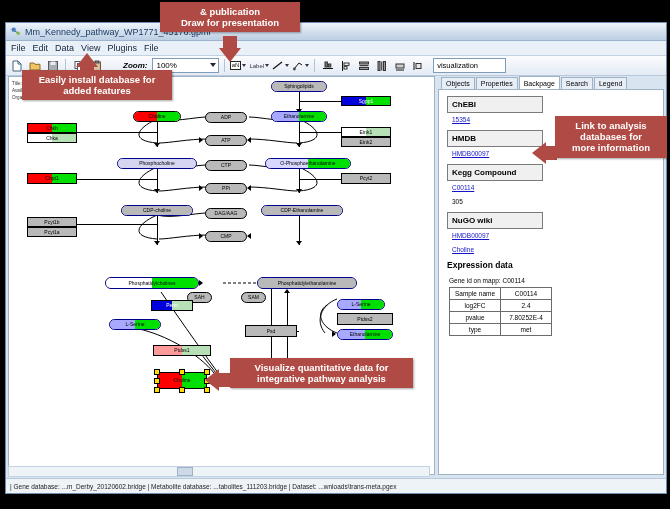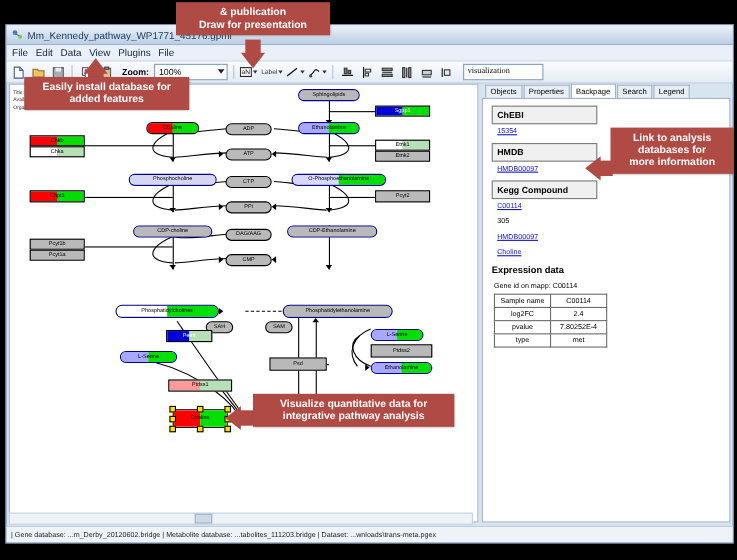--- a/index.html
+++ b/index.html
@@ -13,30 +13,30 @@
             display:flex;align-items:center;padding-left:4px;}
   .titlebar .tbicon{width:11px;height:11px;margin-right:4px;flex:none;}
   .titlebar .ttl{font-size:9px;color:#1c3c61;white-space:nowrap;overflow:hidden;}
   .menubar{height:14px;background:#eaf0f7;display:flex;align-items:center;gap:7px;padding-left:5px;
            border-bottom:1px solid #c3d2e2;}
   .menubar span{font-size:9px;color:#12263c;}
   .toolbar{height:19px;background:linear-gradient(#fbfcfe,#e4ebf4);border-bottom:1px solid #b9c9dc;
            display:flex;align-items:center;padding:0 3px;gap:3px;}
   .tbtn{width:15px;height:15px;display:flex;align-items:center;justify-content:center;flex:none;}
   .tsep{width:1px;height:13px;background:#b4c3d4;margin:0 2px;flex:none;}
-  .zlabel{font-size:8px;color:#000;margin:0 2px 0 4px;font-weight:bold;}
+  .zlabel{font-size:8px;color:#000;margin:0 2px 0 16px;font-weight:bold;font-style:italic;}
   .zoombox{width:62px;height:13px;background:#fff;border:1px solid #7f9db9;font-size:8px;display:flex;
            align-items:center;padding-left:3px;color:#000;position:relative;}
   .zoombox .arr{position:absolute;right:2px;top:4px;border-left:3px solid transparent;border-right:3px solid transparent;
                 border-top:4px solid #223;}
   .minibtn{display:flex;align-items:center;gap:1px;}
   .minicap{font-size:6px;color:#334;}
   .dd{border-left:2.5px solid transparent;border-right:2.5px solid transparent;border-top:3.5px solid #334;}
-  .visbox{width:68px;height:13px;background:#fff;border:1px solid #7f9db9;font-size:7.5px;display:flex;
-          padding-left:3px;color:#000;position:relative;margin-left:5px;font-family:Liberation Serif, serif;}
+  .visbox{width:68px;height:13px;background:#fff;border:1px solid #7f9db9;font-size:7.5px;display:flex;align-items:center;
+          padding-left:3px;color:#000;position:relative;margin-left:5px;}
 
   
   .split{position:absolute;left:0;top:51px;right:0;bottom:16px;display:flex;}
   .canvaswrap{position:relative;width:425px;background:#fff;border:1px solid #9fb2c6;margin:2px 0 2px 2px;overflow:hidden;}
   .sidewrap{position:relative;flex:1;margin:2px 2px 2px 3px;display:flex;flex-direction:column;}
 
   
   .metaline{position:absolute;left:3px;font-size:4.6px;color:#333;font-family:"Liberation Sans",sans-serif;}
 
   .node{position:absolute;box-sizing:border-box;display:flex;align-items:center;justify-content:center;
@@ -500,20 +500,21 @@
           <a class="dblink" href="#">15354</a>
 
           <div class="dbhead">HMDB</div>
           <a class="dblink" href="#">HMDB00097</a>
 
           <div class="dbhead">Kegg Compound</div>
           <a class="dblink" href="#">C00114</a>
 
           <span class="dbplain">305</span>
 
+          <div class="dbhead">NuGO wiki</div>
           <a class="dblink" href="#">HMDB00097</a>
 
           <a class="dblink" href="#">Choline</a>
 
           <div class="exprh">Expression data</div>
           <div class="genemapp">Gene id on mapp: C00114</div>
 
           <table class="expr">
             <tbody>
                 <tr>

